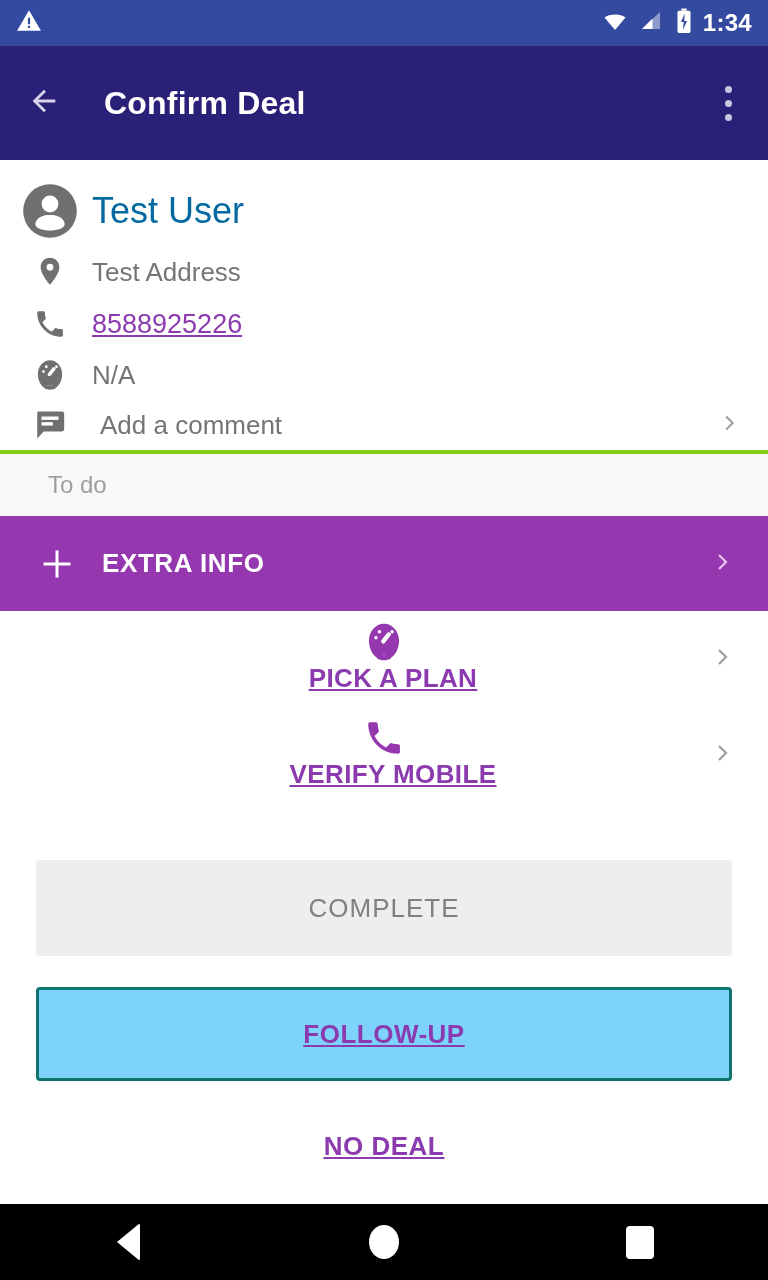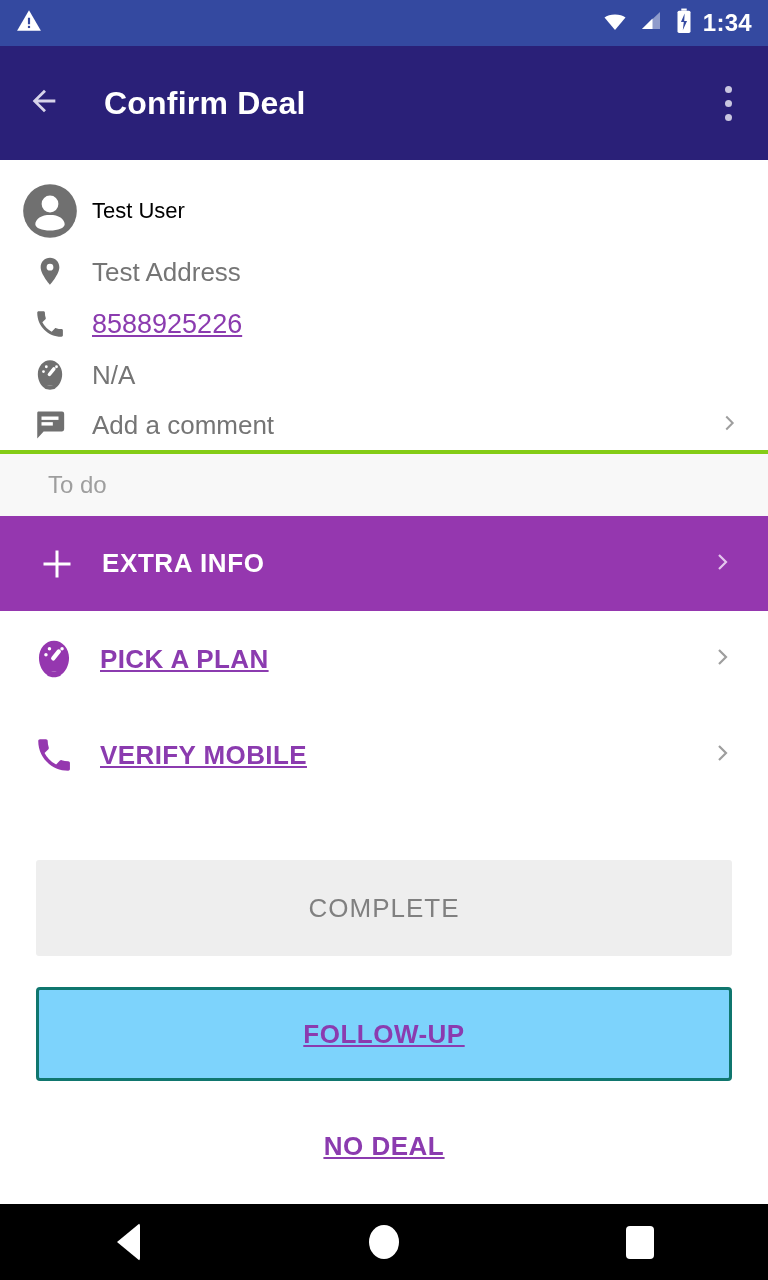--- a/index.html
+++ b/index.html
@@ -33,53 +33,53 @@
     align-items:center; justify-content:center; gap:7px; }
   .dot{ width:7px; height:7px; border-radius:50%; background:#c9c6e0; }
 
   
   .contact{ padding:16px 0 0 0; background:#fff; }
   .crow{ display:flex; align-items:center; padding:0 22px; }
   .crow .ic{ width:56px; min-width:56px; display:flex; align-items:center; justify-content:center; }
   .crow .txt{ margin-left:14px; }
 
   .row-name{ height:70px; }
-  .name-txt{ font-size:22px; color:#000000; }
+  .name-txt{ font-size:36px; color:#0369a1; }
 
   .row-addr{ height:52px; }
   .addr-txt{ font-size:26px; color:#757575; }
 
   .row-phone{ height:52px; }
   .phone-txt{ font-size:27px; color:#8b3baf; text-decoration:underline; }
 
   .row-na{ height:50px; }
   .na-txt{ font-size:26px; color:#757575; }
 
-  .row-comment{ height:50px; position:relative; }
+  .row-comment{ height:50px; position:relative;gap:8px; }
   .comment-txt{ font-size:26px; color:#757575; }
   .row-comment .chev{ position:absolute; right:28px; top:50%; transform:translateY(-50%); }
 
   
   .todo{
     height:66px; background:#f8f8f8; border-top:4px solid #84cc16;
     display:flex; align-items:center; padding-left:48px;
   }
   .todo-txt{ font-size:24px; color:#9e9e9e; }
 
   
   .extra{
     height:95px; background:#9537af; display:flex; align-items:center;
     padding:0 34px; position:relative;
   }
   .extra-plus{ width:46px; display:flex; align-items:center; justify-content:center; }
   .extra-label{ font-size:26px; font-weight:bold; color:#fff; letter-spacing:.6px; margin-left:22px; }
   .extra .chev{ position:absolute; right:34px; top:50%; transform:translateY(-50%); }
 
   
-  .arow{ height:96px; display:flex; align-items:center; padding:10px 26px; position:relative; background:#fff; }
+  .arow{ height:96px; display:flex; align-items:center; padding:10px 26px; position:relative; background:#fff;flex-direction:column; }
   .arow .ic{ width:56px; min-width:56px; display:flex; align-items:center; justify-content:center; }
   .arow-label{
     font-size:26px; font-weight:bold; color:#8b3baf; text-decoration:underline;
     margin-left:18px; letter-spacing:.4px;
   }
   .arow .chev{ position:absolute; right:34px; top:50%; transform:translateY(-50%); }
 
   
   .btn-area{ padding:0 36px; }
   .btn-complete{

